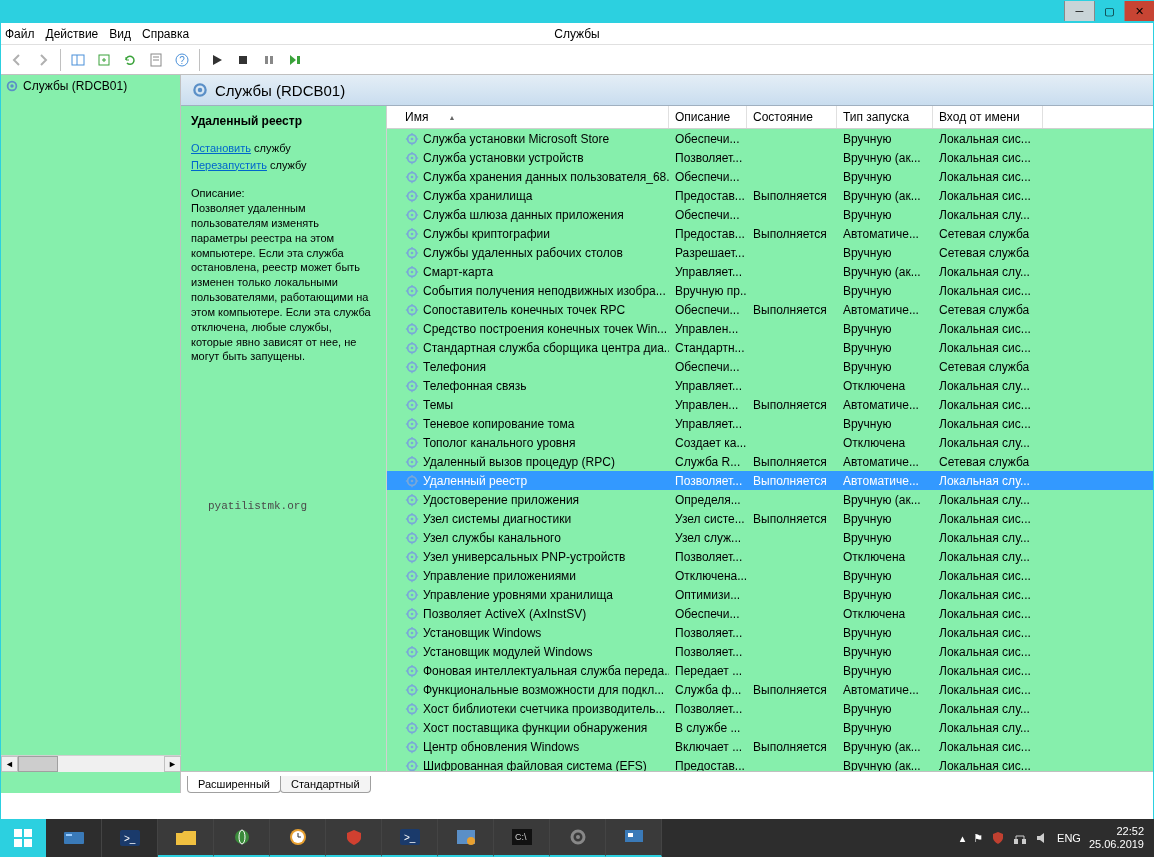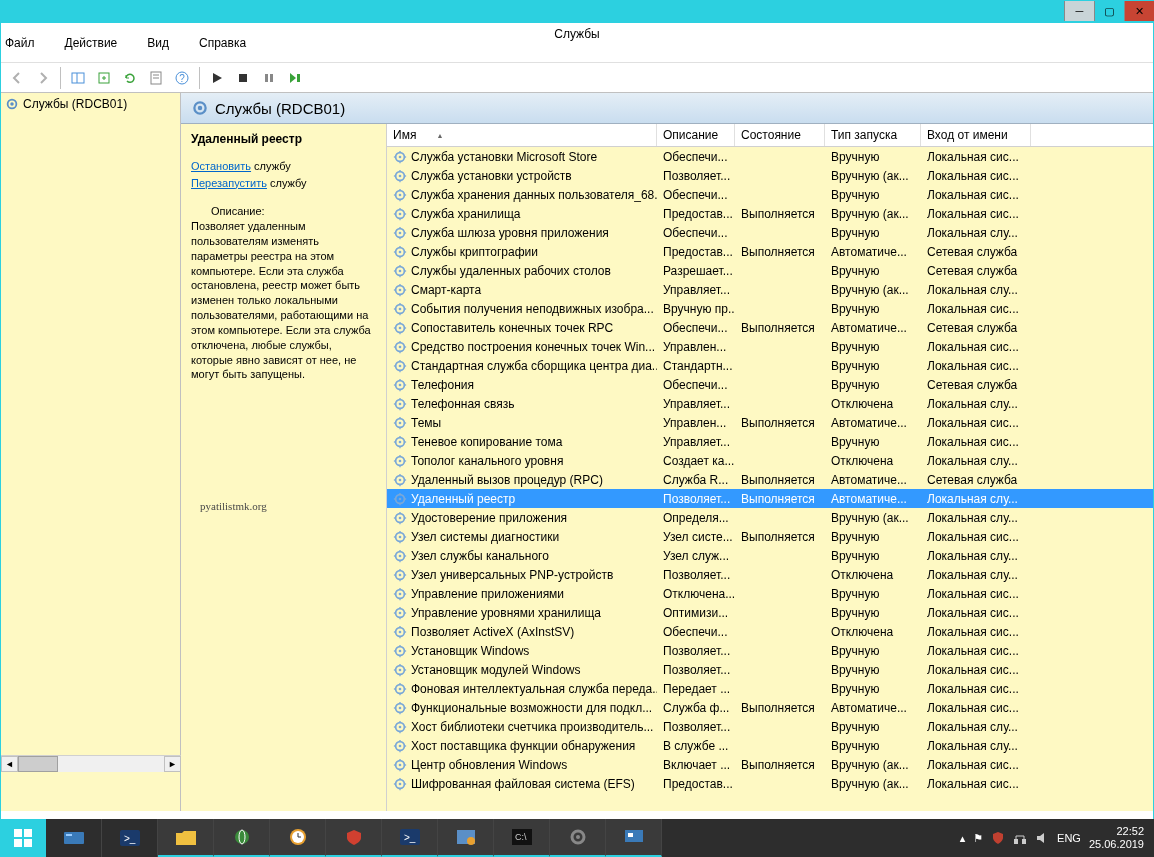--- a/index.html
+++ b/index.html
@@ -4,64 +4,64 @@
 <style>
 * { box-sizing: border-box; margin: 0; padding: 0; font-family: "Segoe UI", Tahoma, sans-serif; }
 body { width: 1154px; height: 857px; background: #2cd0e0; overflow: hidden; position: relative; }
 .titlebar { height: 22px; background: #2cd0e0; display: flex; align-items: center; position: relative; }
 .titlebar .title { position: absolute; left: 50%; transform: translateX(-50%); font-size: 12px; color: #000; margin-top: 45px; }
 .titlebar .winbtns { position: absolute; right: 0; display: flex; }
 .titlebar .winbtns div { width: 30px; height: 20px; display: flex; align-items: center; justify-content: center; font-size: 11px; border-left: 1px solid #888; background: #c9d4d7; }
 .titlebar .winbtns .close { background: #c74433; color: #000; }
 .titlebar .winbtns .max { background: #2cd0e0; }
 .appwin { background: #fff; border: 1px solid #2cd0e0; }
-.menubar { height: 40px; background: #fff; display: flex; align-items: center; padding: 0 4px; font-size: 12px; gap: 30px; border-bottom: 1px solid #e0e0e0; }
+.menubar { height: 22px; background: #fff; display: flex; align-items: center; padding: 0 4px; font-size: 12px; gap: 11px; border-bottom: 1px solid #e0e0e0; }
 .menubar span { cursor: default; }
 .toolbar { height: 30px; background: #fff; display: flex; align-items: center; padding: 2px 4px; gap: 2px; border-bottom: 1px solid #c0c0c0; }
 .tb-btn { width: 24px; height: 24px; display: flex; align-items: center; justify-content: center; border: 1px solid transparent; }
 .tb-sep { width: 1px; height: 22px; background: #c0c0c0; margin: 0 3px; }
-.mainpane { display: flex; height: 718px; background: #fef9c3; }
+.mainpane { display: flex; height: 718px; background: #86efac; }
 .leftpane { width: 180px; border-right: 1px solid #c0c0c0; padding: 4px; font-size: 12px; }
 .leftpane .treeitem { display: flex; align-items: center; gap: 4px; }
 .rightpane { flex: 1; display: flex; flex-direction: column; position: relative; }
 .rp-header { background: linear-gradient(to bottom, #e4eef6, #c9ddef); padding: 6px 10px; font-size: 15px; display: flex; align-items: center; gap: 6px; border-bottom: 1px solid #a0b0c0; }
 .rp-body { flex: 1; display: flex; overflow: hidden; }
 .detail-pane { width: 206px; padding: 8px 10px; font-size: 11px; border-right: 1px solid #d0d0d0; overflow-y: auto; }
 .detail-pane .svc-name { font-weight: bold; margin-bottom: 12px; font-size: 12px; }
 .detail-pane a { color: #0066cc; display: inline; }
 .detail-pane .actions { margin-bottom: 14px; line-height: 1.5; }
-.detail-pane .desc-label { margin-bottom: 2px; margin-left: 20px; }
+.detail-pane .desc-label { margin-bottom: 2px; }
 .detail-pane .desc { line-height: 1.35; }
 .list-pane { flex: 1; display: flex; flex-direction: column; overflow: hidden; }
 .list-header { display: flex; background: #fff; border-bottom: 1px solid #d0d0d0; font-size: 12px; }
 .list-header .col { padding: 4px 6px; border-right: 1px solid #e0e0e0; overflow: hidden; white-space: nowrap; text-overflow: ellipsis; display: flex; align-items: center; }
 .list-body { flex: 1; overflow-y: scroll; font-size: 12px; }
 .row { display: flex; height: 19px; align-items: center; }
 .row.selected { background: #3399ff; color: #fff; }
 .row .cell { padding: 0 6px; overflow: hidden; white-space: nowrap; text-overflow: ellipsis; display: flex; align-items: center; gap: 4px; }
-.c-name { width: 270px; }
+.c-name { width: 270px; margin-left: 12px; }
 .c-desc { width: 78px; }
 .c-state { width: 90px; }
 .c-start { width: 96px; }
 .c-logon { width: 110px; }
 .gear-icon { width: 14px; height: 14px; flex: none; }
 .tabs { height: 22px; display: flex; align-items: flex-end; padding-left: 6px; border-top: 1px solid #c0c0c0; background: #fff; font-size: 11px; }
 .tabs .tab { padding: 2px 10px; border: 1px solid #a0a0a0; border-top: none; background: #fff; margin-right: -1px; cursor: default; border-radius: 0 0 4px 4px; }
 .tabs .tab.inactive { background: #f4f4f4; }
 .leftpane-hscroll { height: 17px; background: #f0f0f0; display: flex; border-top: 1px solid #d0d0d0; }
 .leftpane-hscroll .arr { width: 17px; display: flex; align-items: center; justify-content: center; border: 1px solid #c0c0c0; font-size: 9px; }
 .leftpane-hscroll .thumb { width: 40px; background: #cdcdcd; border: 1px solid #a0a0a0; }
 .statusbar-gap { height: 30px; background: #fff; }
 .taskbar { position: absolute; bottom: 0; left: 0; right: 0; height: 38px; background: #2d2d2d; display: flex; align-items: center; }
 .start-btn { width: 46px; height: 38px; background: #2cd0e0; display: flex; align-items: center; justify-content: center; }
 .tb-item { width: 56px; height: 38px; display: flex; align-items: center; justify-content: center; border-right: 1px solid #444; }
 .tb-item.active { background: #3a3a3a; border-bottom: 2px solid #2cd0e0; }
 .tray { position: absolute; right: 0; display: flex; align-items: center; gap: 8px; padding: 0 10px; font-size: 11px; color: #fff; height: 38px; }
 .tray .clock { text-align: right; line-height: 1.2; }
-.watermark { position: absolute; left: 200px; top: 500px; font-size: 11px; color: #4a4a4a; font-family: Liberation Serif, serif; }
+.watermark { position: absolute; left: 208px; top: 500px; font-size: 11px; color: #4a4a4a; font-family: Liberation Mono, monospace; }
 svg { display: block; }
 .arrow-sort::after { content: "▲"; font-size: 7px; margin-left: 20px; color: #666; }
 </style>
 </head>
 <body>
 
 <div class="titlebar">
   <span class="title">Службы</span>
   <div class="winbtns">
     <div>─</div>
@@ -269,21 +269,21 @@
                   <svg class="gear-icon" viewBox="0 0 16 16">
                     <circle cx="8" cy="8" r="5" fill="none" stroke="#7aa8d8" stroke-width="2"></circle>
                     <circle cx="8" cy="8" r="1.5" fill="#7aa8d8"></circle>
                     <g stroke="#7aa8d8" stroke-width="1.5">
                       <line x1="8" y1="1" x2="8" y2="3"></line>
                       <line x1="8" y1="13" x2="8" y2="15"></line>
                       <line x1="1" y1="8" x2="3" y2="8"></line>
                       <line x1="13" y1="8" x2="15" y2="8"></line>
                     </g>
                   </svg>
-                  <span>Служба шлюза уровня приложения</span>
+                  <span>Служба шлюза данных приложения</span>
                 </div>
                 <div class="cell c-desc">Обеспечи...</div>
                 <div class="cell c-state"></div>
                 <div class="cell c-start">Вручную</div>
                 <div class="cell c-logon">Локальная слу...</div>
               </div>
               <div class="row">
                 <div class="cell c-name">
                   <svg class="gear-icon" viewBox="0 0 16 16">
                     <circle cx="8" cy="8" r="5" fill="none" stroke="#7aa8d8" stroke-width="2"></circle>
@@ -829,20 +829,24 @@
                   </svg>
                   <span>Шифрованная файловая система (EFS)</span>
                 </div>
                 <div class="cell c-desc">Предостав...</div>
                 <div class="cell c-state"></div>
                 <div class="cell c-start">Вручную (ак...</div>
                 <div class="cell c-logon">Локальная сис...</div>
               </div>
             </div>
       </div>
+    </div>
+    <div class="tabs">
+      <div class="tab">Расширенный</div>
+      <div class="tab inactive">Стандартный</div>
     </div>
   </div>
 </div>
 
 <div style="position:absolute; left:1px; top:755px; width:180px;" class="leftpane-hscroll">
   <div class="arr">◄</div>
       <div class="thumb"></div>
       <div style="flex:1"></div>
       <div class="arr">►</div>
 </div>

